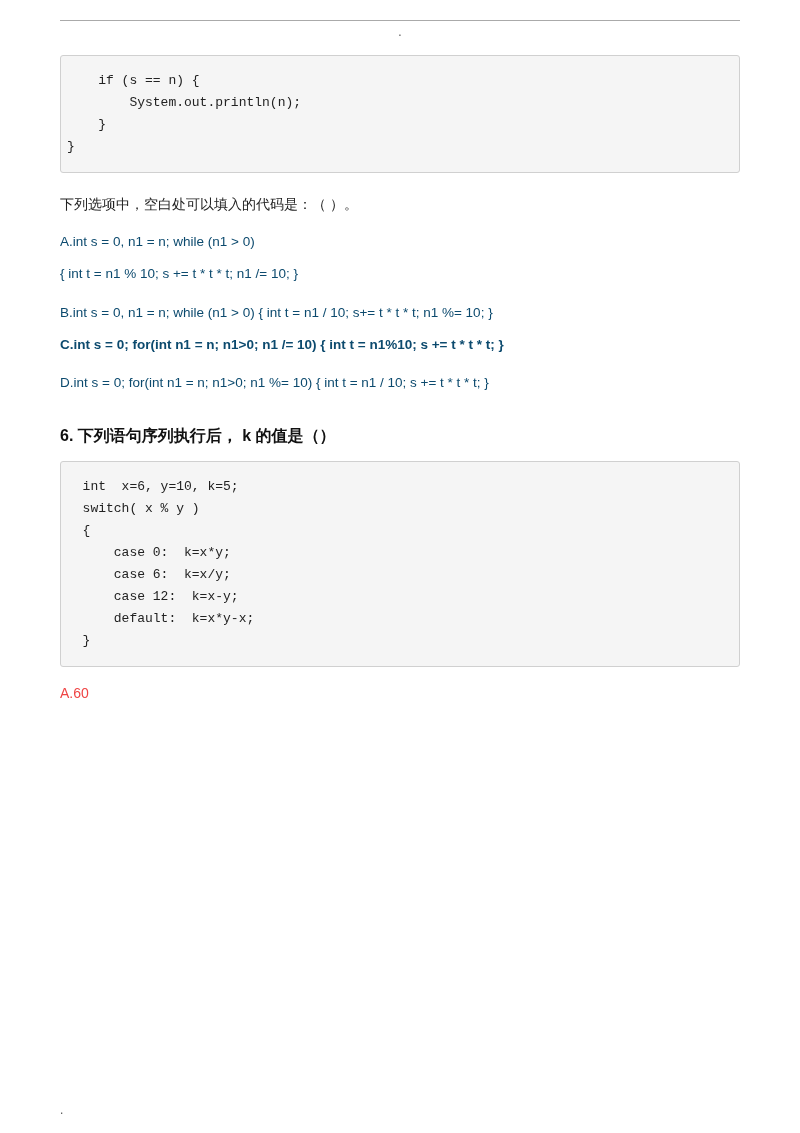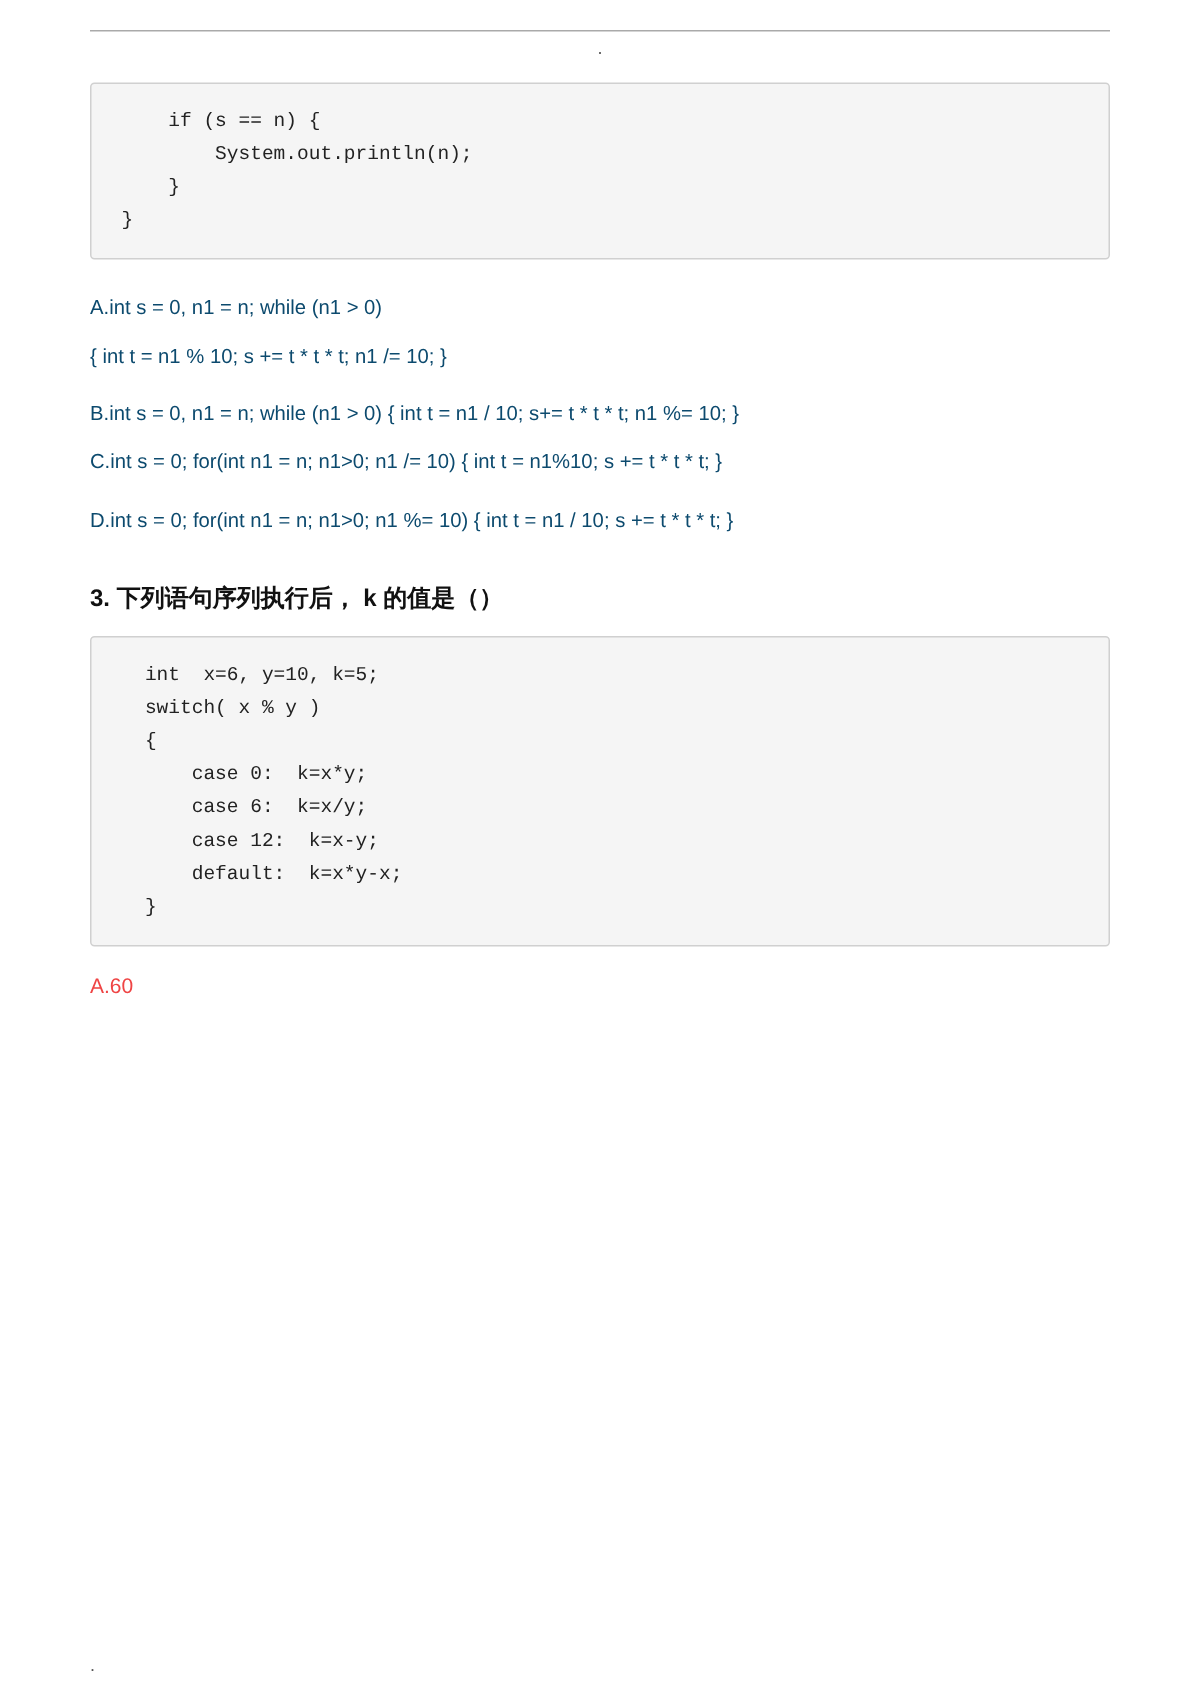--- a/index.html
+++ b/index.html
@@ -27,21 +27,21 @@
     .top-dot {
       text-align: center;
       font-size: 12px;
       color: #555;
       margin-bottom: 16px;
     }
     .code-block {
       background: #f5f5f5;
       border: 1px solid #d0d0d0;
       border-radius: 3px;
-      padding: 14px 20px;
+      padding: 14px 6px;
       font-family: "Courier New", Courier, monospace;
       font-size: 13px;
       line-height: 1.7;
       margin-bottom: 18px;
       white-space: pre;
     }
     .question-text {
       font-size: 14px;
       line-height: 1.9;
       margin-bottom: 10px;
@@ -78,31 +78,32 @@
 <div class="page">
 
   <div class="top-line"></div>
   <div class="top-dot">.</div>
 
   <div class="code-block">    if (s == n) {
         System.out.println(n);
     }
 }</div>
 
+  <div class="question-text">下列选项中，空白处可以填入的代码是：（  ）。</div>
 
   <div class="option-line">A.int s = 0,      n1 = n;     while (n1 &gt; 0)</div>
   <div class="option-line">{ int t = n1 % 10;        s += t * t * t;       n1 /= 10; }</div>
 
   <div class="option-line" style="margin-top:10px;">B.int s = 0,      n1 = n;     while (n1 &gt; 0) { int t = n1 / 10;        s+= t * t * t;       n1 %= 10; }</div>
 
-  <div class="option-line" style="">C.int s = 0;       for(int n1 = n; n1&gt;0;        n1 /= 10) { int t = n1%10;         s += t * t * t; }</div>
+  <div class="option-line" style="font-weight:bold;">C.int s = 0;       for(int n1 = n; n1&gt;0;        n1 /= 10) { int t = n1%10;         s += t * t * t; }</div>
 
   <div class="option-line" style="margin-top:10px;">D.int s = 0;       for(int n1 = n;       n1&gt;0;       n1 %= 10) { int t = n1 / 10;         s += t * t * t; }</div>
 
-  <div class="section-title">3. 下列语句序列执行后，  k 的值是（）</div>
+  <div class="section-title">6. 下列语句序列执行后，  k 的值是（）</div>
 
   <div class="code-block">  int  x=6, y=10, k=5;
   switch( x % y )
   {
       case 0:  k=x*y;
       case 6:  k=x/y;
       case 12:  k=x-y;
       default:  k=x*y-x;
   }</div>
 

